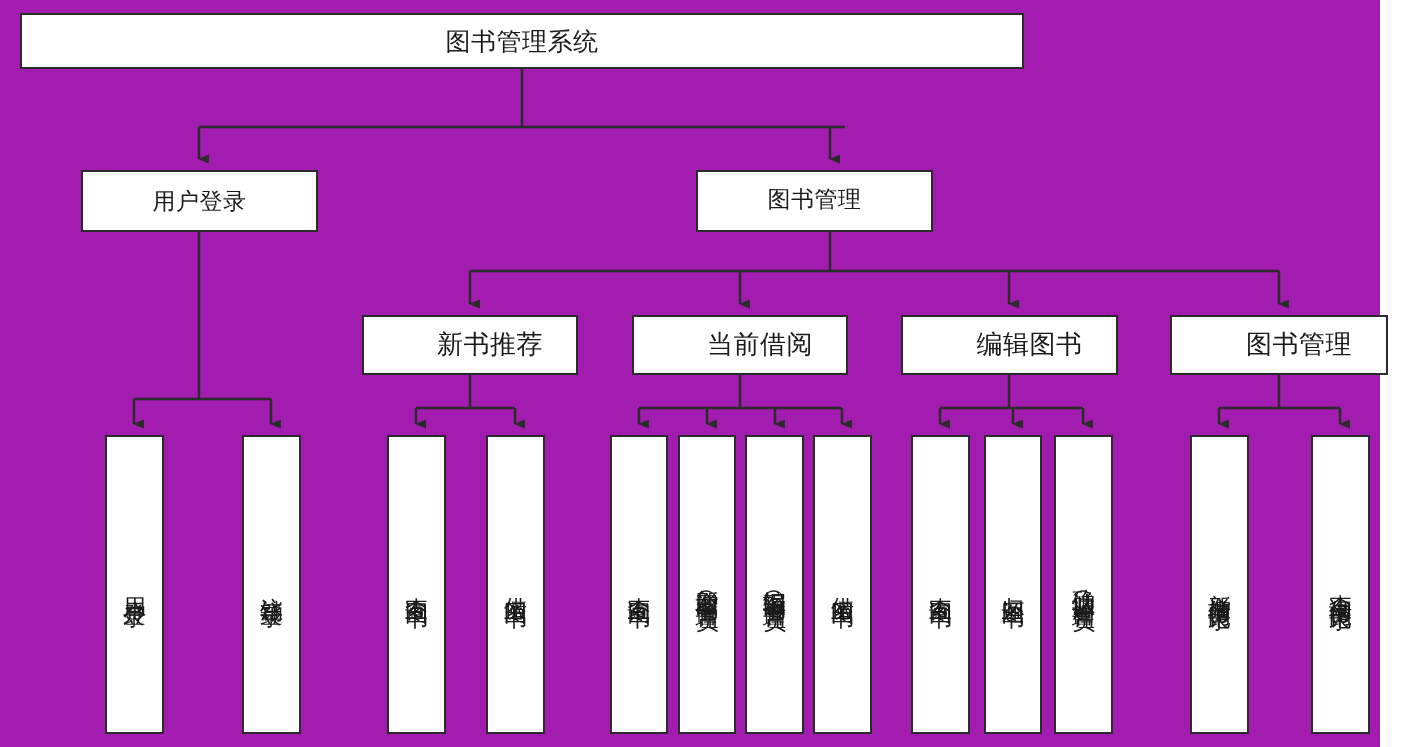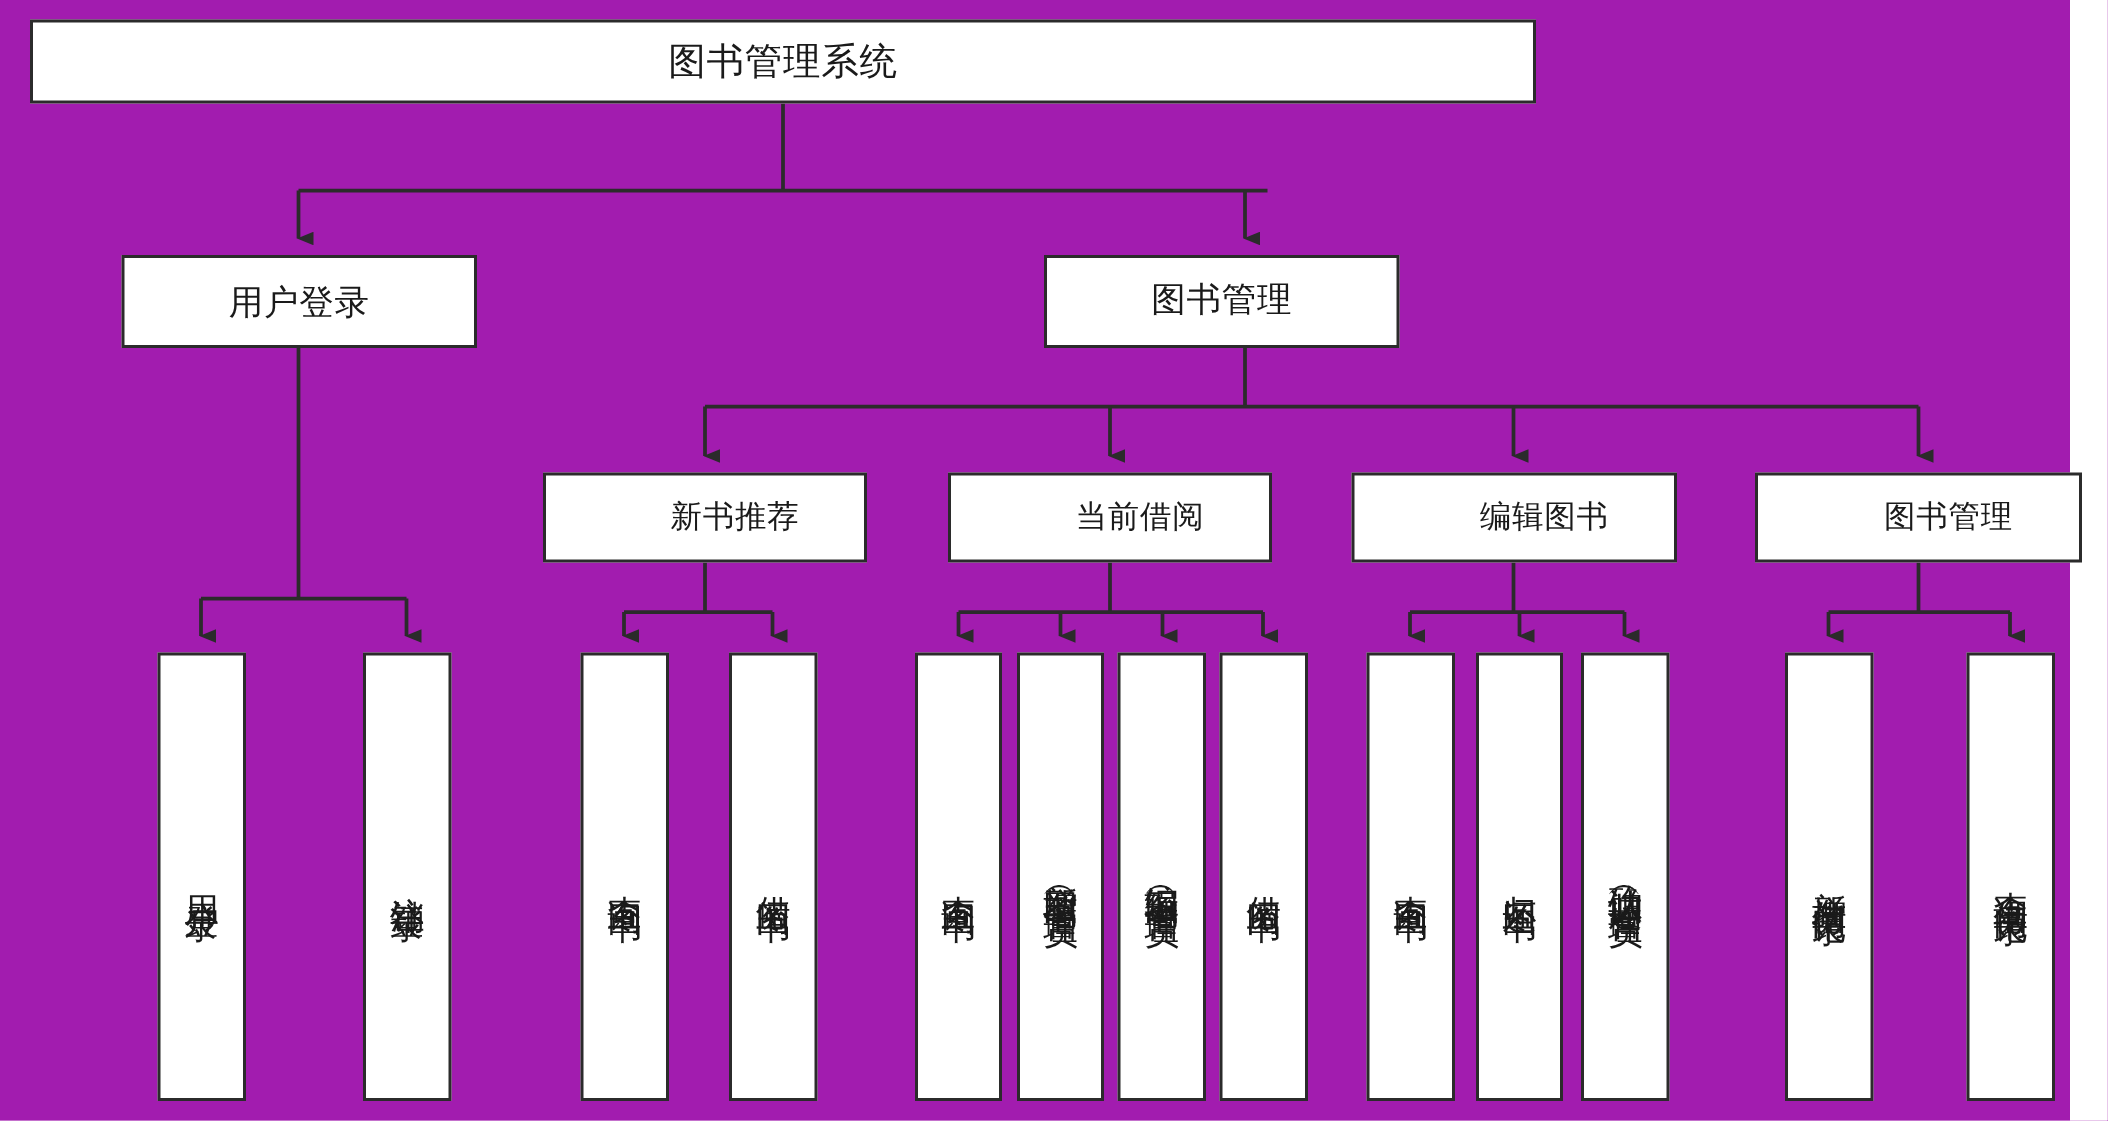--- a/index.html
+++ b/index.html
@@ -36,21 +36,21 @@
   }
   .node-label {
     color: #1a1a1a;
     letter-spacing: 0.5px;
     line-height: 1.15;
     text-align: center;
     white-space: nowrap;
   }
   .level-0 .node-label { font-size: 25px; }
   .level-1 .node-label { font-size: 23px; }
-  .level-2 .node-label { font-size: 21px; margin-left: 40px; }
+  .level-2 .node-label { font-size: 26px; margin-left: 40px; }
   .leaf .node-label {
     writing-mode: vertical-rl;
     text-orientation: upright;
     font-size: 23px;
     letter-spacing: 3px;
     line-height: 1;
     white-space: nowrap;
   }
   .watermark {
     position: absolute;

